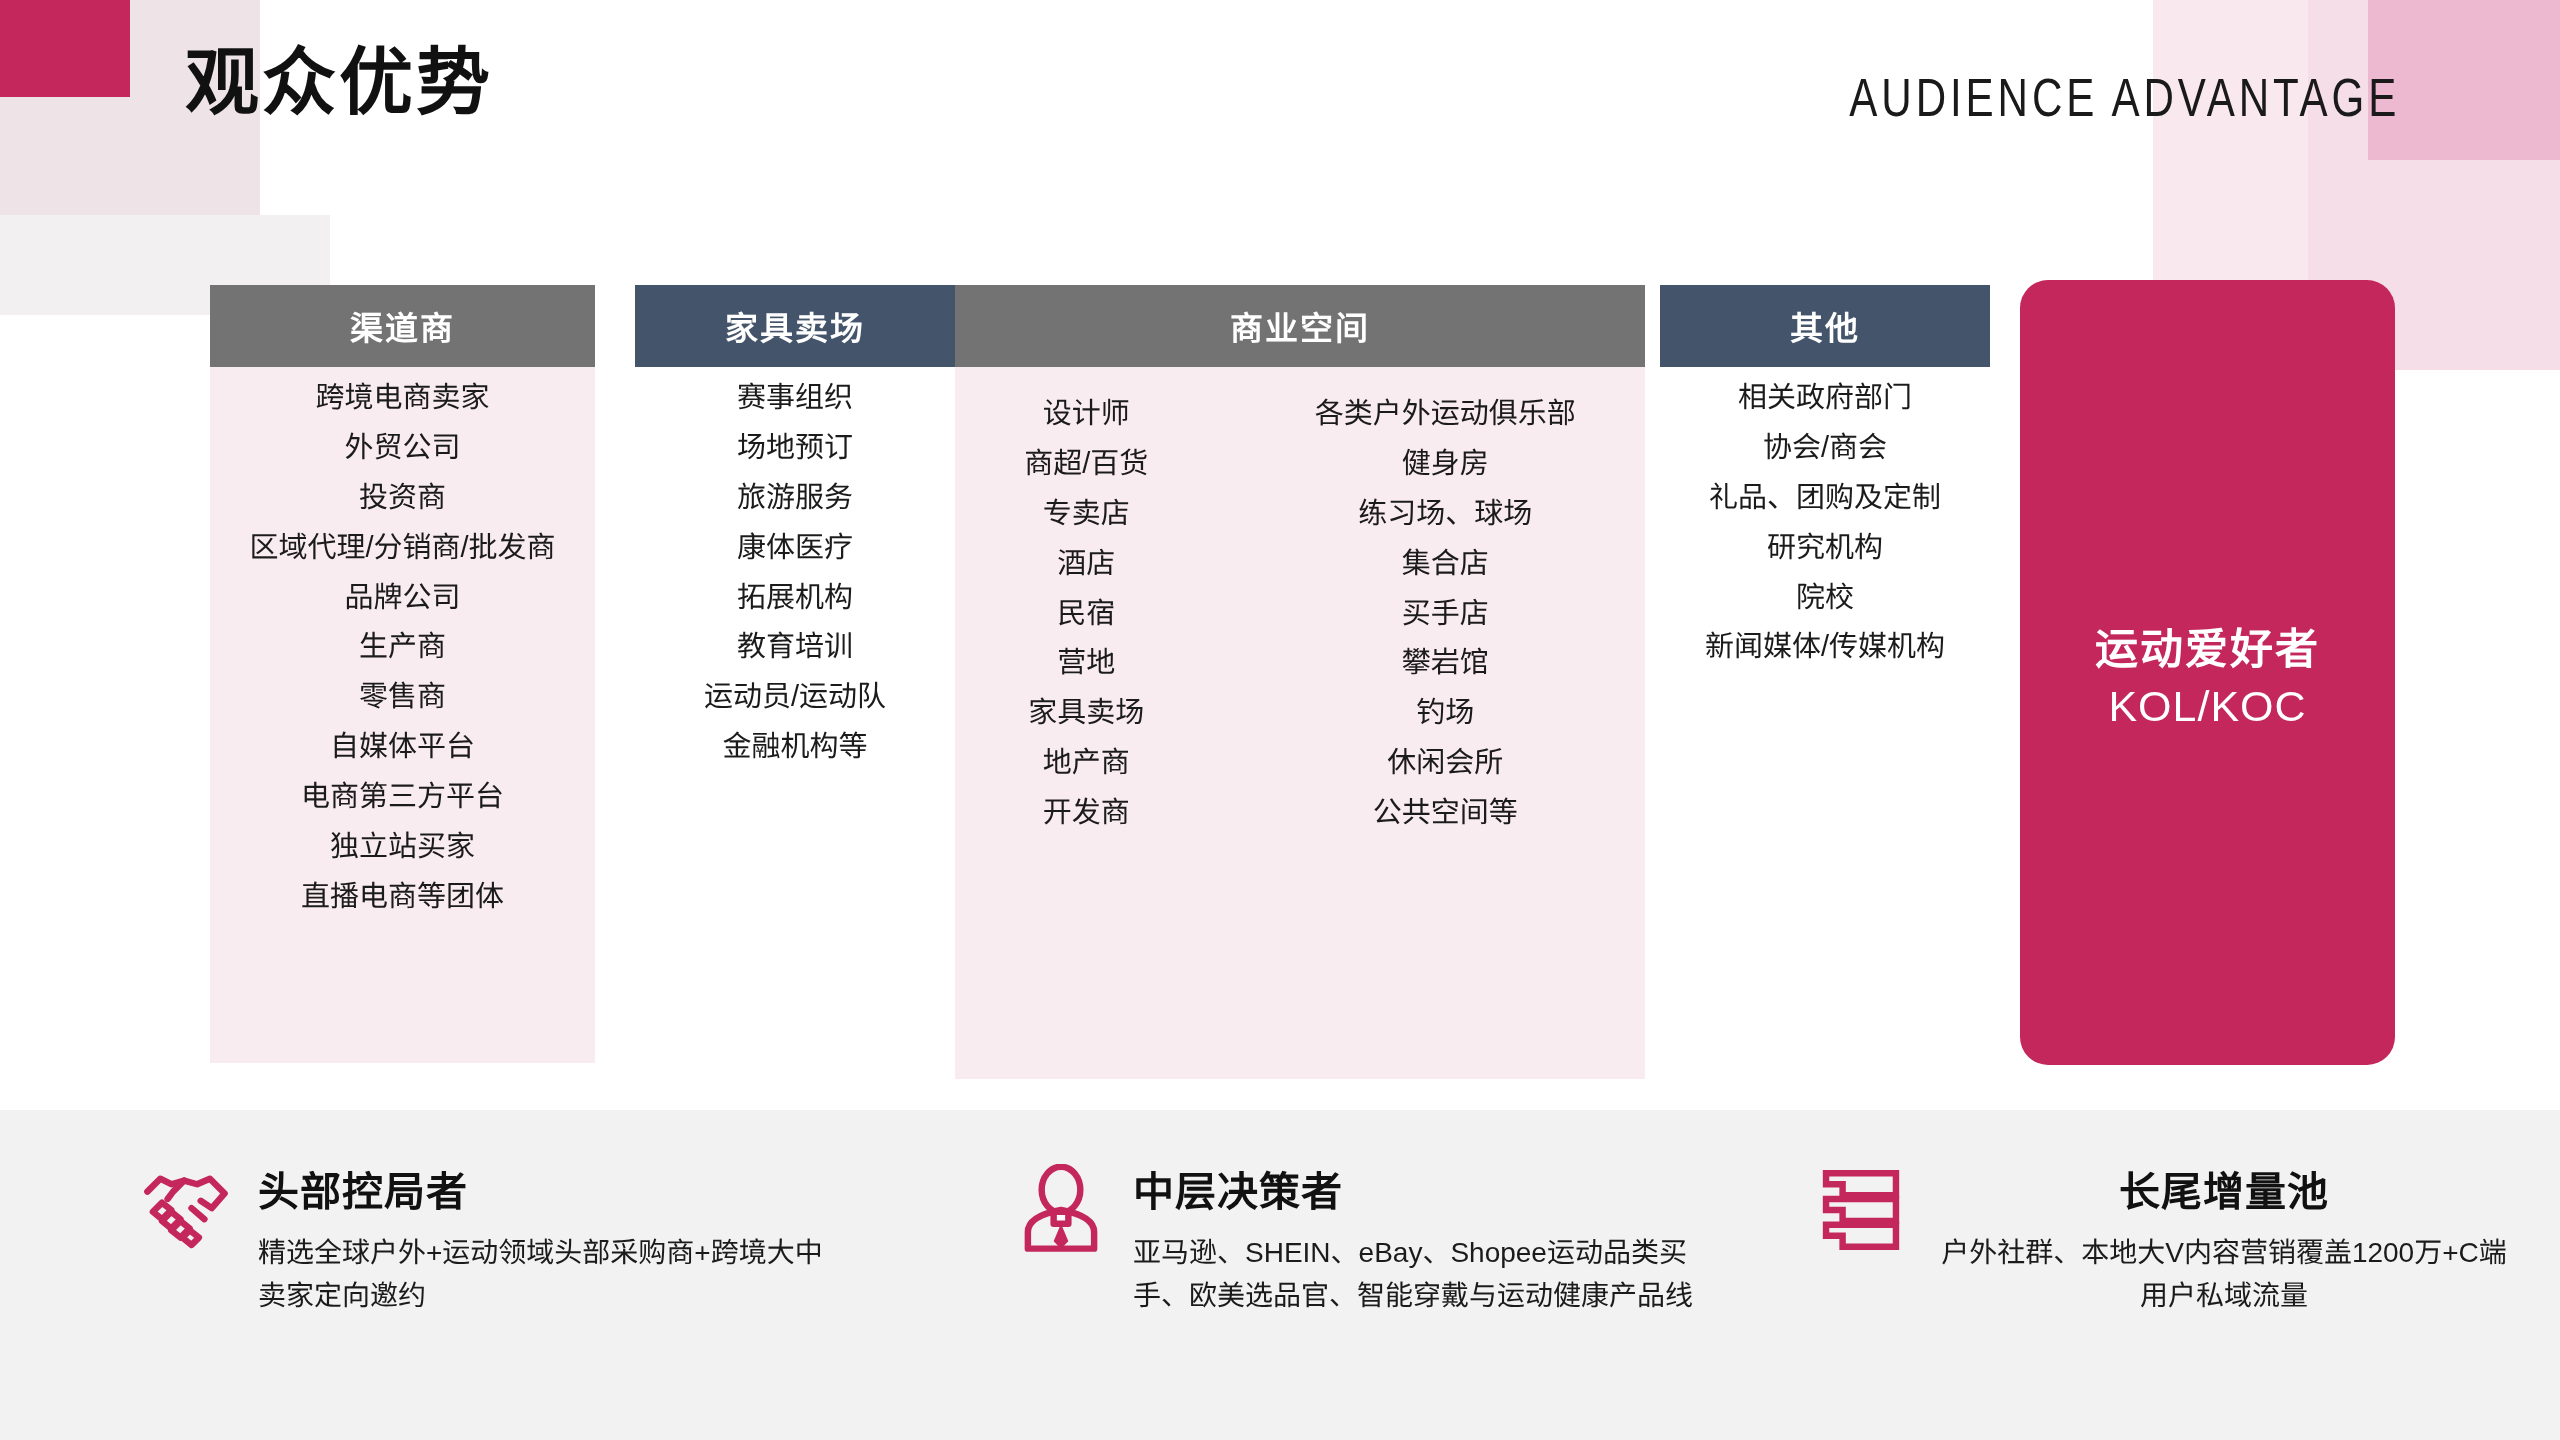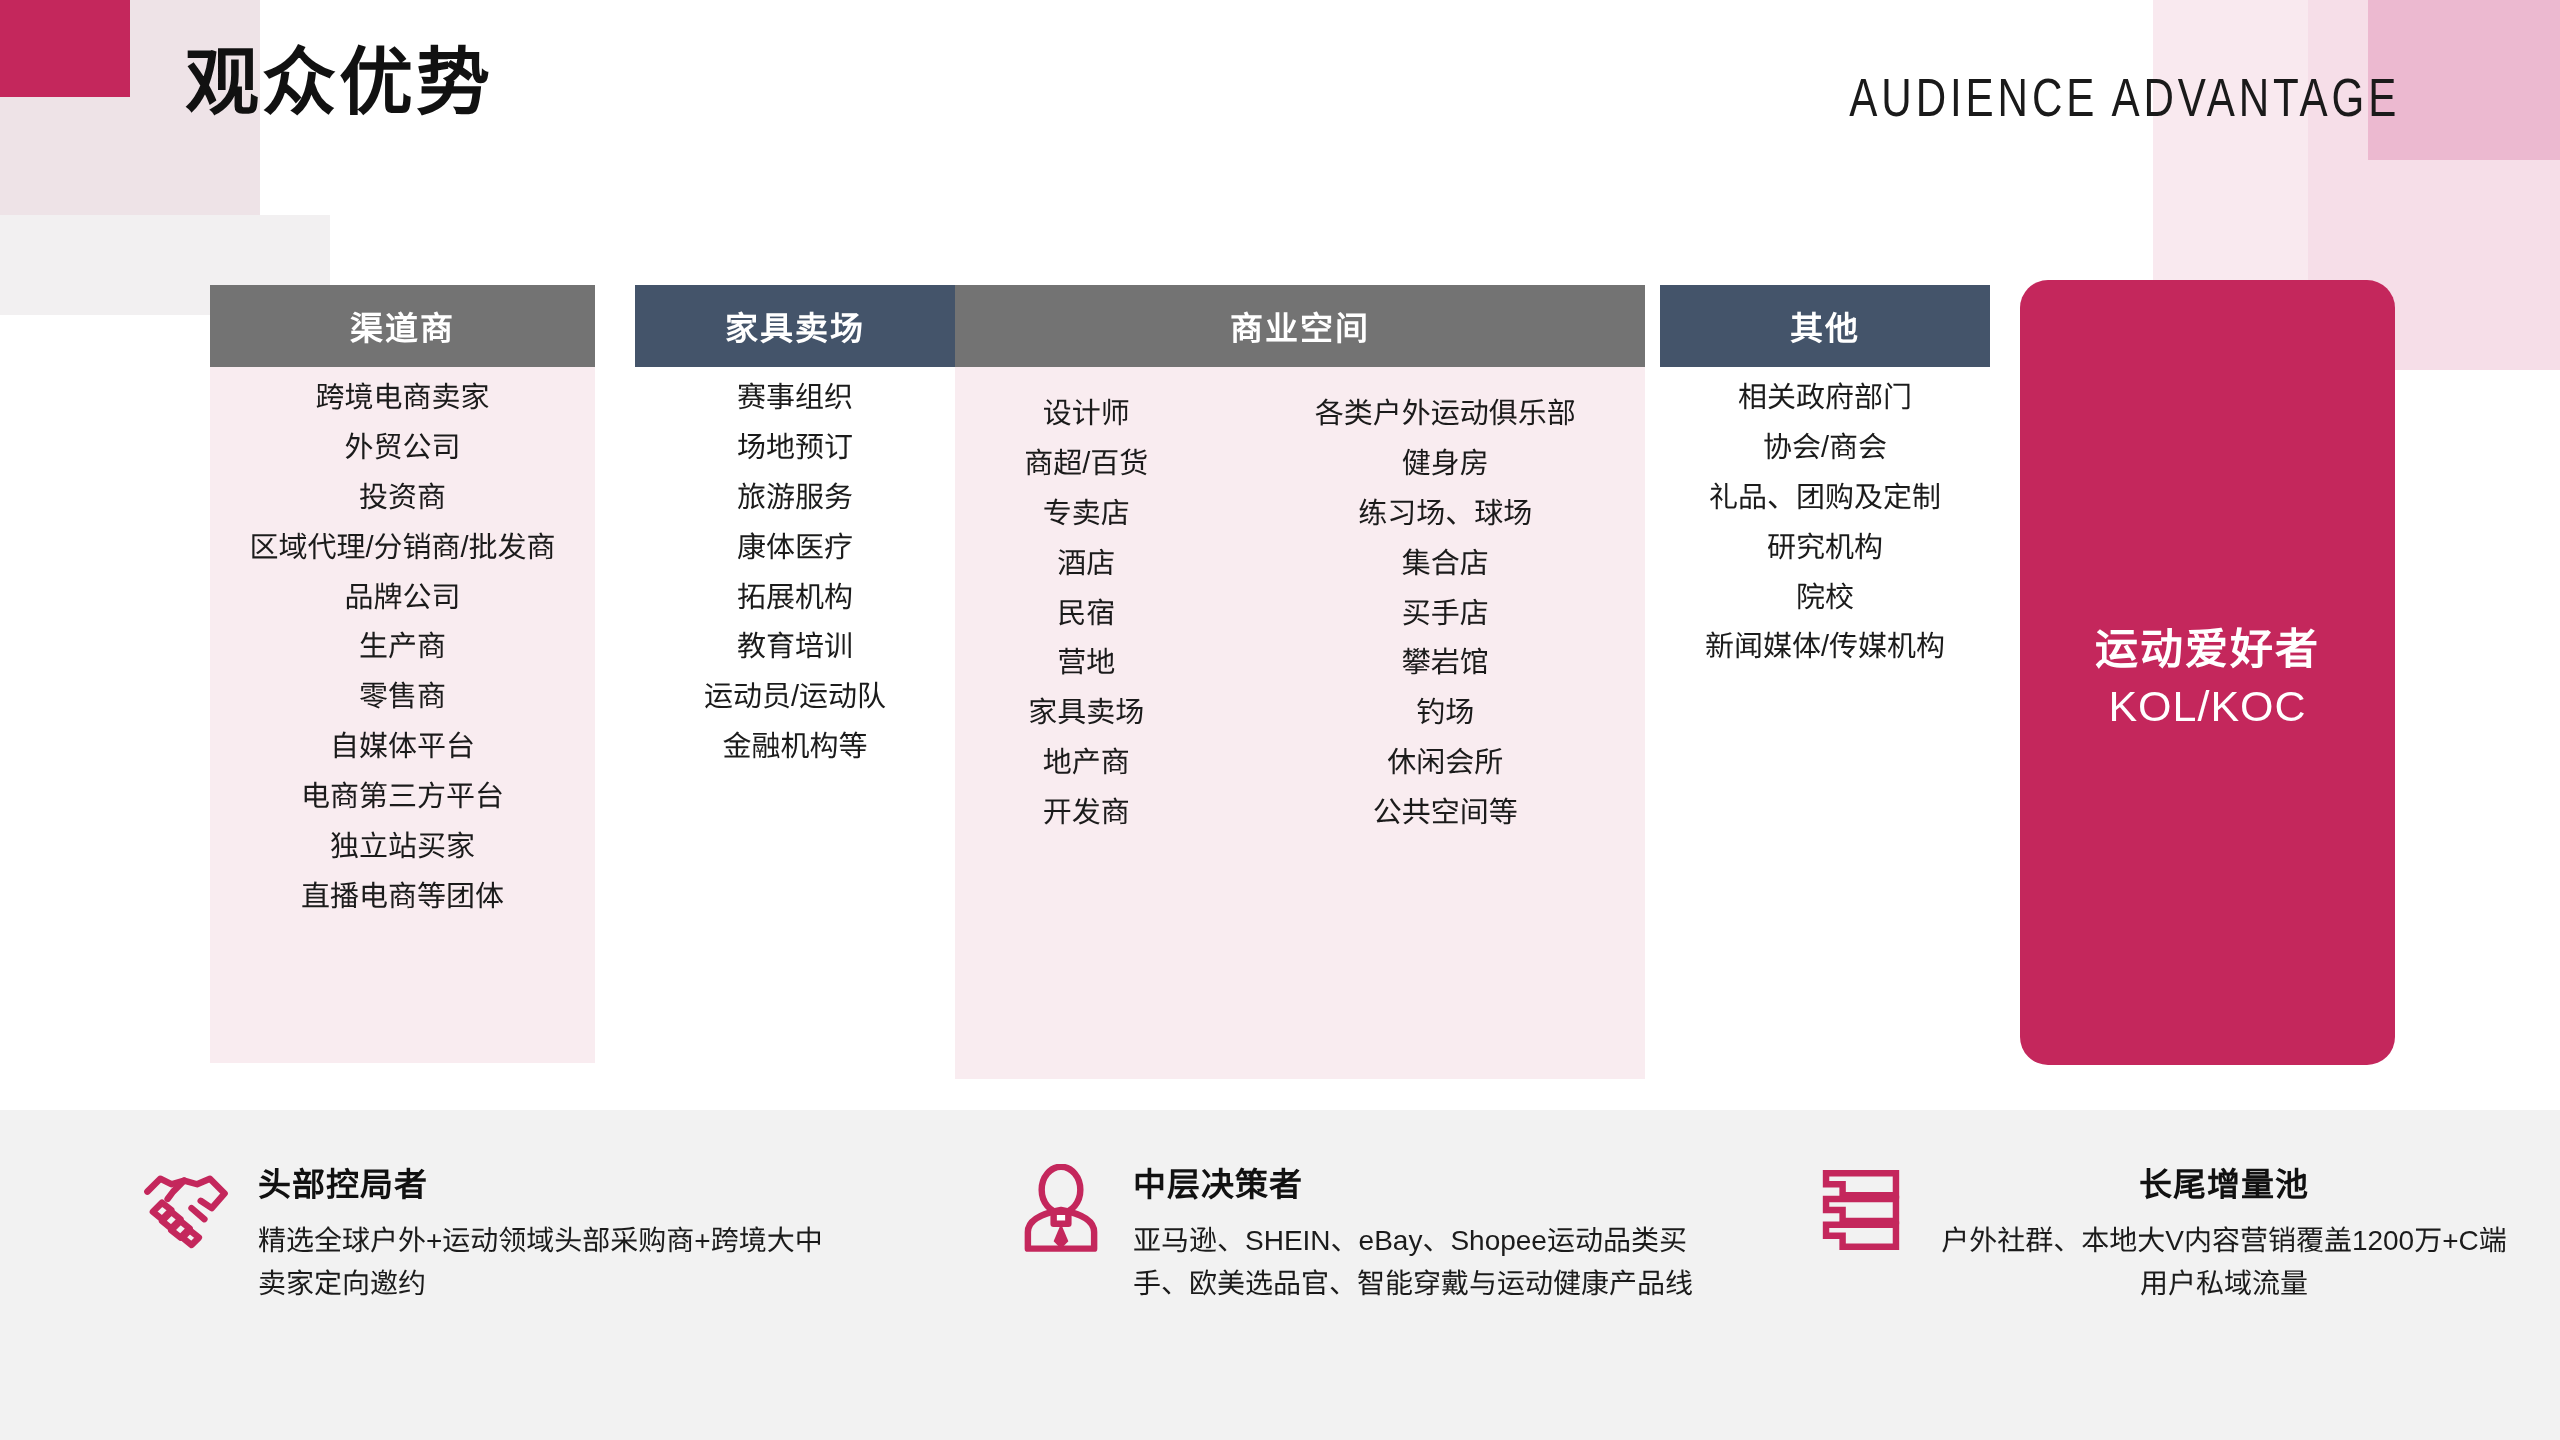--- a/index.html
+++ b/index.html
@@ -88,21 +88,21 @@
     position:absolute;left:0;top:1110px;width:2560px;height:330px;
     background:#f2f2f2;
   }
   .feature{position:absolute;top:46px;display:flex;align-items:flex-start;gap:26px;}
   #feat-1{left:140px;width:700px;}
   #feat-2{left:1015px;width:700px;}
   #feat-3{left:1815px;width:700px;text-align:center;}
   .feat-icon{width:92px;height:92px;flex:0 0 92px;margin-top:8px;}
   .feat-icon svg{display:block;width:92px;height:92px;}
   .feat-text{padding-top:2px;}
-  .feat-title{font-size:33px;font-weight:bold;color:#111;margin-bottom:14px;letter-spacing:1px;}
+  .feat-title{font-size:41px;font-weight:bold;color:#111;margin-bottom:14px;letter-spacing:1px;}
   .feat-desc{font-size:28px;color:#1b1b1b;line-height:1.52;max-width:640px;}
 </style>
 </head>
 <body>
 
 <div class="slide">
 
   <div class="deco-tl-light"></div>
   <div class="deco-tl-light2"></div>
   <div class="deco-tl-dark"></div>

